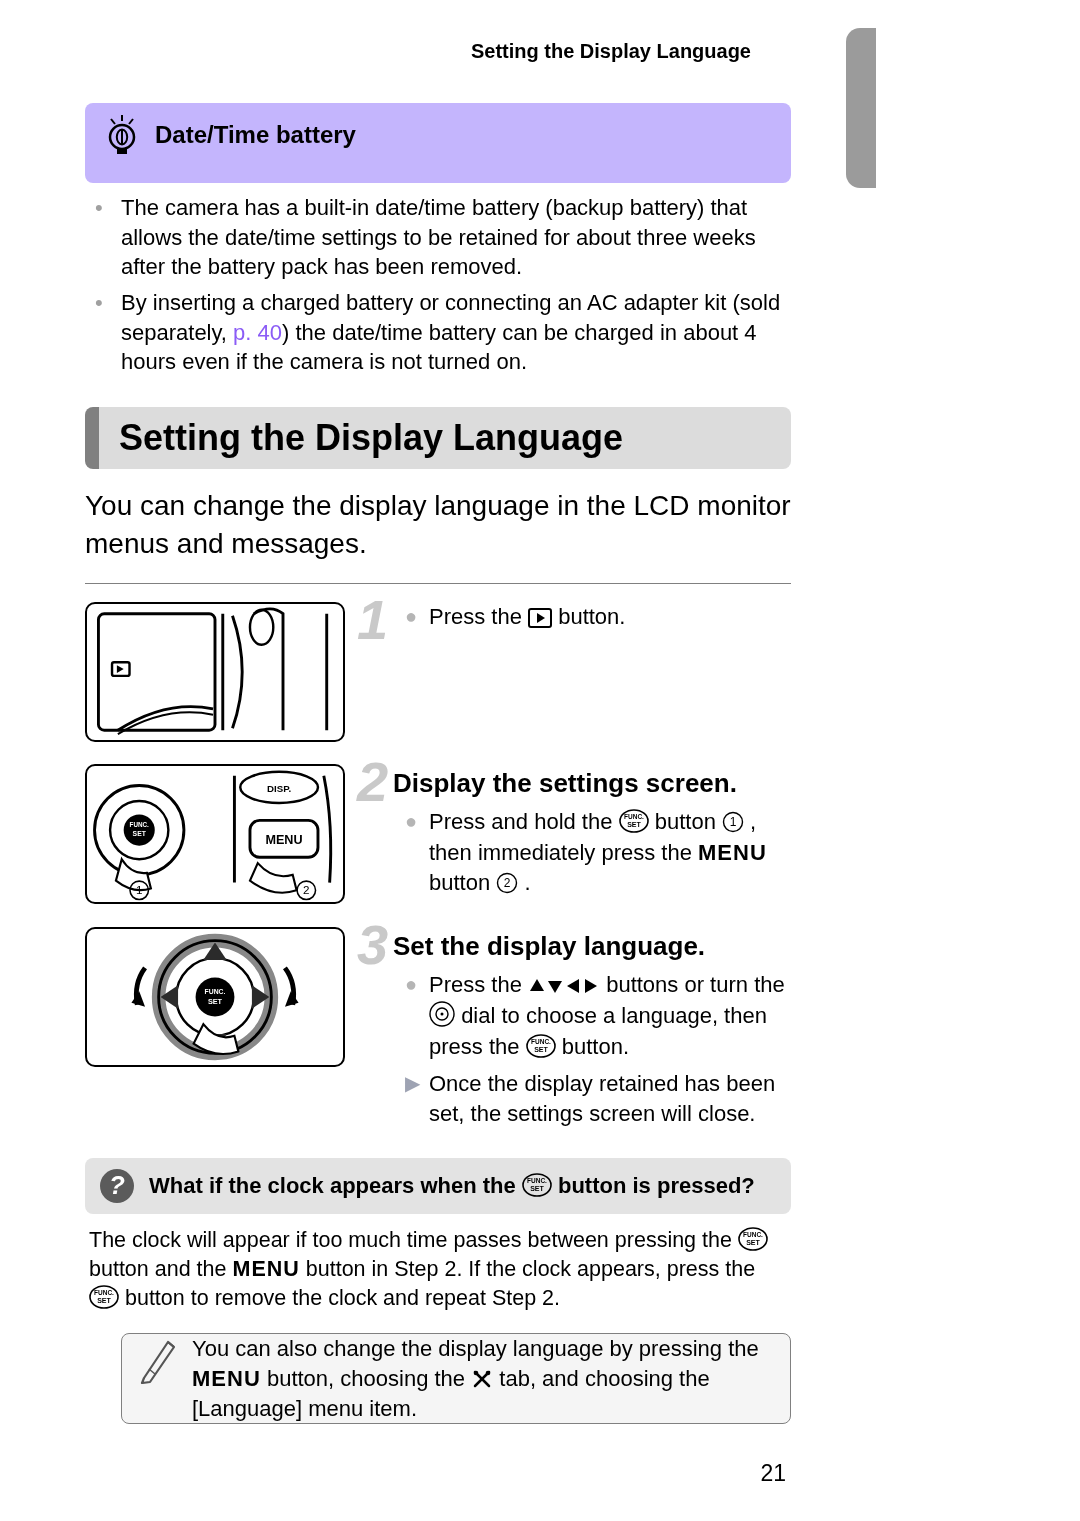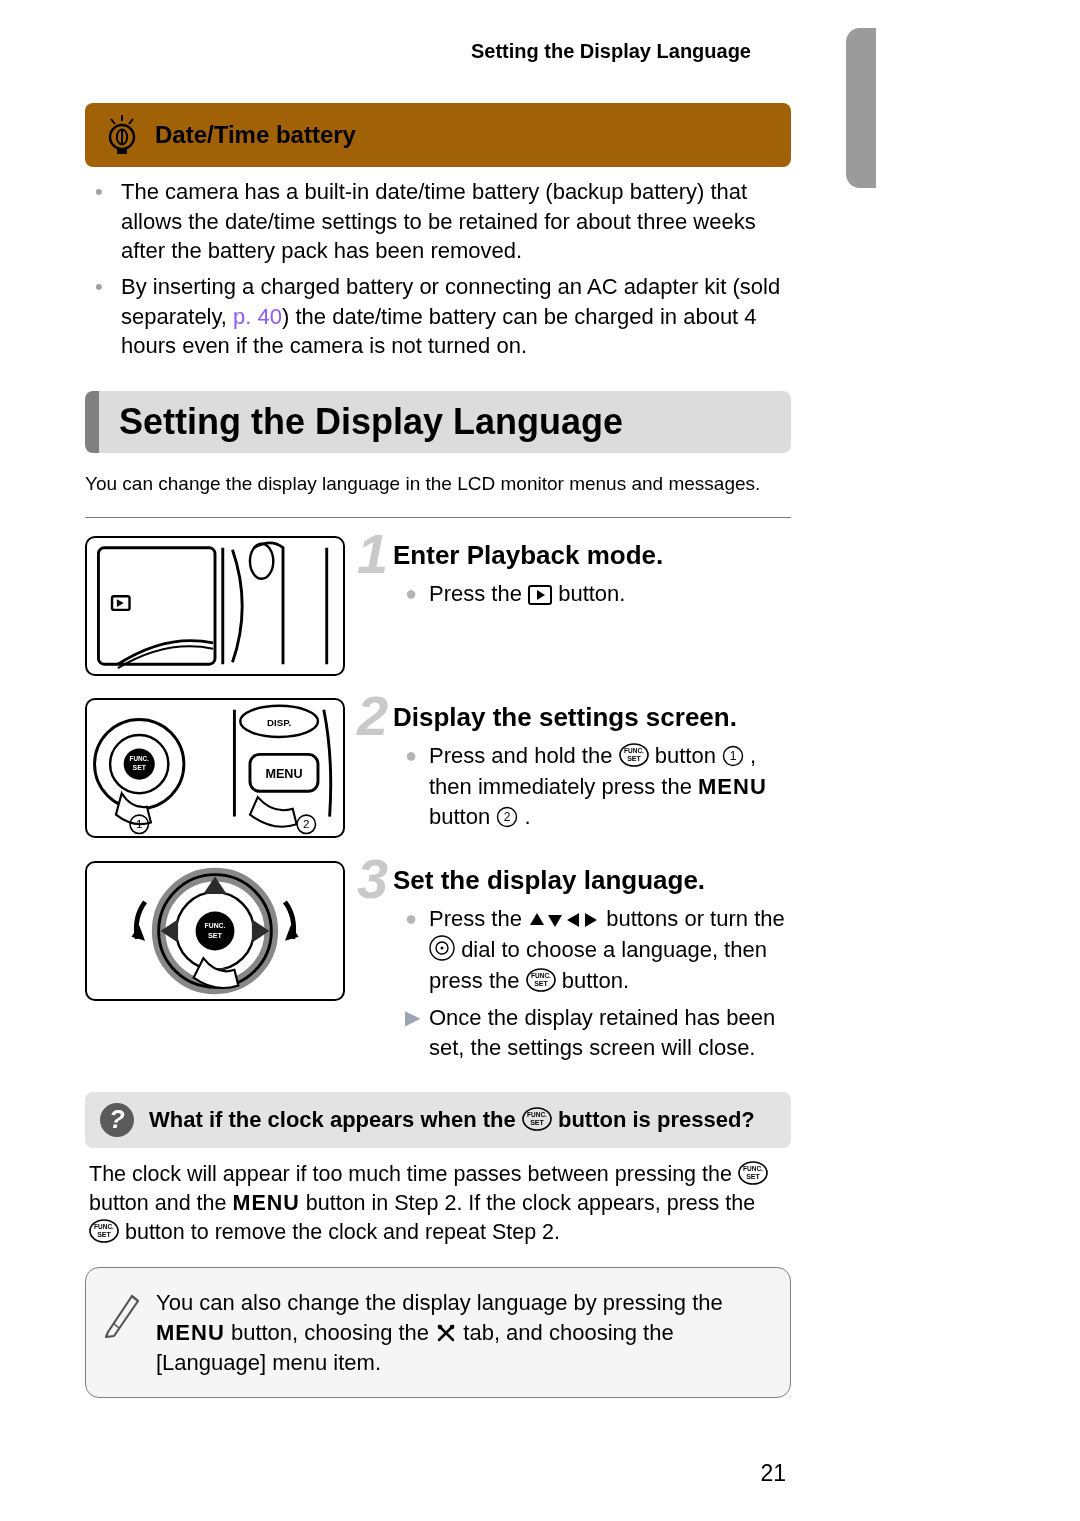--- a/index.html
+++ b/index.html
@@ -28,23 +28,23 @@
   }
   .running-head {
     text-align: right;
     font-weight: bold;
     font-size: 20px;
     margin-bottom: 40px;
     padding-right: 40px;
   }
   
   .tip-banner {
-    background: #a16207;
+    background: #c4b5fd;
     border-radius: 8px;
-    padding: 10px 16px 10px 20px;
+    padding: 10px 16px 26px 20px;
     display: flex;
     align-items: center;
     gap: 16px;
   }
   .tip-banner .tip-label {
     font-weight: bold;
     font-size: 24px;
   }
   .bulb-icon {
     width: 34px;
@@ -75,21 +75,21 @@
     background: #dcdcdc;
     border-radius: 8px;
     border-left: 14px solid #808080;
     padding: 10px 20px;
     font-family: Arial, Helvetica, sans-serif;
     font-weight: 900;
     font-size: 36px;
     margin-bottom: 18px;
   }
   .intro-text {
-    font-size: 19px;
+    font-size: 28px;
     line-height: 1.35;
   }
   .hr {
     border: none;
     border-top: 1px solid #808080;
     margin: 20px 0 18px 0;
   }
   
   .step {
     display: flex;
@@ -182,27 +182,28 @@
     font-size: 22px;
   }
   .q-body {
     font-size: 21.5px;
     line-height: 1.35;
     margin: 12px 4px 20px 4px;
   }
   
   .note-box {
     border: 1px solid #808080;
-    border-radius: 14px;
+    border-radius: 8px;
     background: #f5f5f5;
     display: flex;
     gap: 16px;
-    padding: 20px 16px;
+    padding: 0 16px;
     font-size: 22px;
     line-height: 1.35;
+    margin-left: 36px;
   }
   .note-box .pencil {
     width: 38px;
     height: 50px;
     flex: 0 0 38px;
   }
   .page-number {
     position: absolute;
     bottom: 34px;
     right: 90px;
@@ -325,21 +326,20 @@
         <path d="M30 134 Q80 104 128 114" fill="none" stroke="#000" stroke-width="2"></path>
         <path d="M138 10 L138 130" stroke="#000" stroke-width="3"></path>
         <path d="M148 12 Q168 70 148 128" fill="none" stroke="#000" stroke-width="3"></path>
         <path d="M170 10 Q188 0 200 10 L200 130" fill="none" stroke="#000" stroke-width="3"></path>
         <ellipse cx="178" cy="24" rx="12" ry="18" fill="none" stroke="#000" stroke-width="2.5"></ellipse>
         <path d="M245 10 L245 130" stroke="#000" stroke-width="3"></path>
       </svg>
     </div>
     <div class="step-body">
       <div class="step-num">1</div>
-      <div class="step-title">Enter Playback mode.</div>
       <div class="step-lines">
         <div class="line">
           <div class="lb circle">●</div>
           <div>
             <span>Press the </span>
             <svg class="inline-icon ic-s">
                 <use href="#sym-playback"></use>
               </svg>
             <span> button.</span>
           </div>

